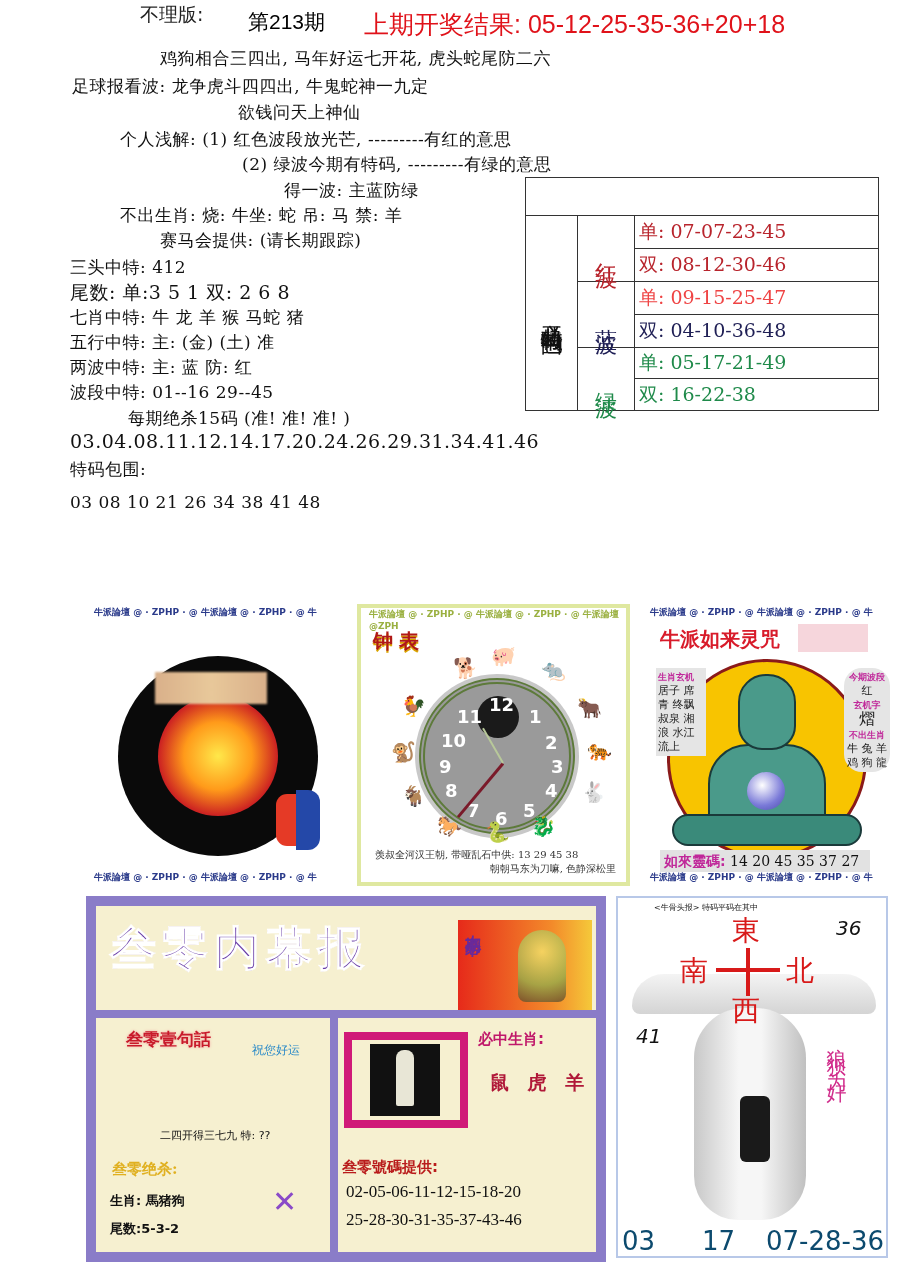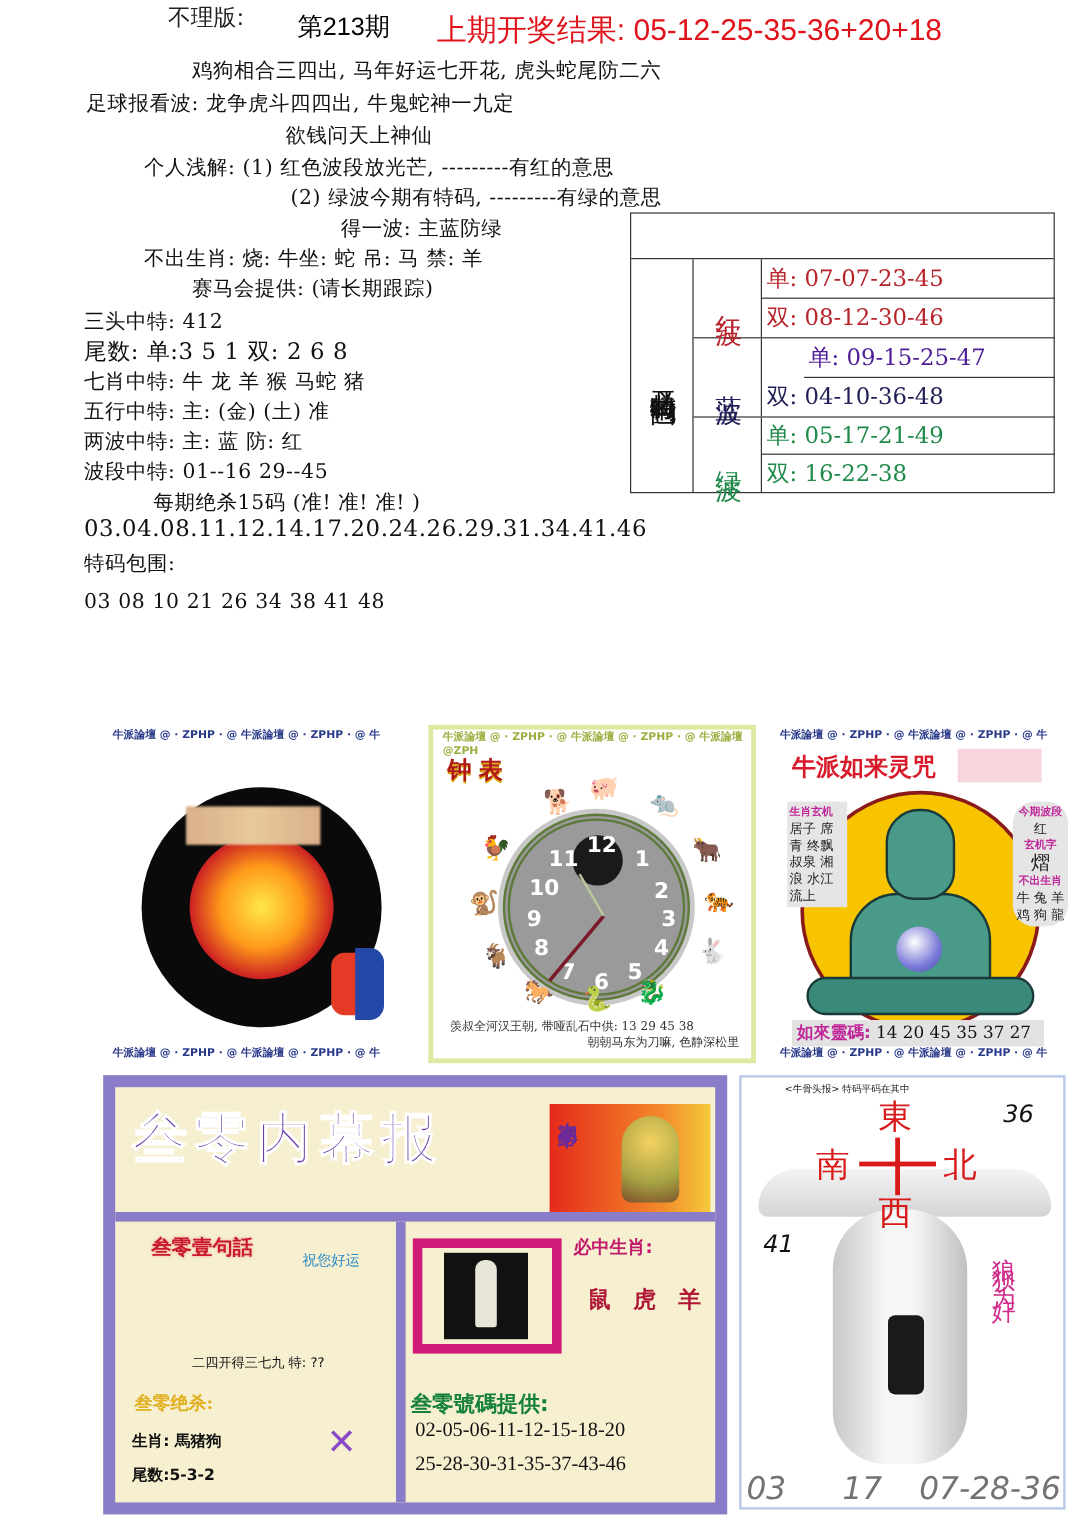--- a/index.html
+++ b/index.html
@@ -87,35 +87,35 @@
   #p4 .s1-riddle { position: absolute; left: 64px; top: 222px; font-size: 11px; color: #111; font-family: "DejaVu Sans", sans-serif; }
   #p4 .s1-kill { position: absolute; left: 16px; top: 254px; font-size: 15px; font-weight: bold; color: #e0b020; font-family: "DejaVu Serif", serif; }
   #p4 .s1-zod { position: absolute; left: 14px; top: 286px; font-size: 13px; font-weight: bold; color: #111; font-family: "DejaVu Sans", sans-serif; }
   #p4 .s1-tail { position: absolute; left: 14px; top: 314px; font-size: 13px; font-weight: bold; color: #111; font-family: "DejaVu Sans", sans-serif; }
   #p4 .cross { position: absolute; left: 176px; top: 278px; font-size: 30px; color: #8a4ac8; }
   #p4 .frame { position: absolute; left: 248px; top: 126px; width: 124px; height: 96px; border: 8px solid #d01a78; background: #f6f0d0; }
   #p4 .frame .inner { position: absolute; left: 18px; top: 4px; width: 70px; height: 72px; background: #111; }
   #p4 .frame .child { position: absolute; left: 26px; top: 6px; width: 18px; height: 56px; border-radius: 8px 8px 2px 2px; background: #e8e6d6; }
   #p4 .s2-title { position: absolute; left: 382px; top: 124px; font-size: 15px; font-weight: bold; color: #c0186a; font-family: "DejaVu Sans", sans-serif; }
   #p4 .s2-zod { position: absolute; left: 394px; top: 164px; font-size: 19px; font-weight: bold; color: #b01838; letter-spacing: 6px; font-family: "DejaVu Sans", sans-serif; }
-  #p4 .s2-num-title { position: absolute; left: 246px; top: 252px; font-size: 18px; font-weight: bold; color: #15803d; font-family: "DejaVu Sans", sans-serif; }
+  #p4 .s2-num-title { position: absolute; left: 246px; top: 252px; font-size: 15px; font-weight: bold; color: #b91c1c; font-family: "DejaVu Sans", sans-serif; }
   #p4 .s2-num { position: absolute; left: 250px; font-size: 17px; color: #111; font-family: "Liberation Serif", serif; }
 
   
   #p5 { left: 616px; top: 896px; width: 272px; height: 362px; background: #fff; border: 2px solid #b8c8e8; }
   #p5 .top-note { position: absolute; left: 36px; top: 4px; font-size: 8px; color: #222; }
   #p5 .dir { position: absolute; font-size: 28px; color: #d81a1a; font-family: "DejaVu Serif", serif; }
   #p5 .cross-v { position: absolute; left: 128px; top: 50px; width: 4px; height: 48px; background: #d81a1a; }
   #p5 .cross-h { position: absolute; left: 98px; top: 70px; width: 64px; height: 4px; background: #d81a1a; }
   #p5 .hnum { position: absolute; font-size: 20px; color: #111; font-family: "DejaVu Sans", sans-serif; font-style: italic; }
   #p5 .horns { position: absolute; left: 14px; top: 76px; width: 244px; height: 40px; border-radius: 40px 40px 10px 10px; background: linear-gradient(180deg,#f4f4f4,#d4d4d4); }
   #p5 .skull { position: absolute; left: 76px; top: 110px; width: 112px; height: 212px; border-radius: 50px 50px 44px 44px; background: linear-gradient(90deg,#c8c8c8,#f6f6f6 40%,#f6f6f6 60%,#c0c0c0); }
   #p5 .nose { position: absolute; left: 122px; top: 198px; width: 30px; height: 66px; background: #1a1a1a; border-radius: 6px; }
   #p5 .vword { position: absolute; left: 206px; top: 134px; writing-mode: vertical-rl; font-size: 20px; color: #d02a8a; letter-spacing: 12px; font-family: "DejaVu Serif", serif; }
-  #p5 .bottom { position: absolute; top: 328px; font-size: 26px; color: #737373; font-family: "DejaVu Sans", sans-serif; font-style: italic; }
+  #p5 .bottom { position: absolute; top: 328px; font-size: 26px; color: #0c4a6e; font-family: "DejaVu Sans", sans-serif; }
 </style>
 </head>
 <body>
 
 <div class="abs hdr-version">不理版:</div>
 <div class="abs hdr-issue">第213期</div>
 <div class="abs hdr-result">上期开奖结果: 05-12-25-35-36+20+18</div>
 
 <div class="abs txt" style="left:160px; top:47px;">鸡狗相合三四出, 马年好运七开花, 虎头蛇尾防二六</div>
 <div class="abs txt" style="left:72px; top:75px;">足球报看波: 龙争虎斗四四出, 牛鬼蛇神一九定</div>
@@ -148,21 +148,21 @@
       <span style="color:#b8242c;">红波</span>
     </div>
     <div class="line l1" style="color:#b8242c;">单: 07-07-23-45</div>
     <div class="line l2" style="color:#b8242c;">双: 08-12-30-46</div>
   </div>
 
   <div class="wave-group" style="top:104px; height:66px;">
     <div class="glabel">
       <span style="color:#1f1f55;">蓝波</span>
     </div>
-    <div class="line l1" style="color:#4c1d95;margin-left:35px;">单: 09-15-25-47</div>
+    <div class="line l1" style="color:#ef4444;">单: 09-15-25-47</div>
     <div class="line l2" style="color:#1f1f55;">双: 04-10-36-48</div>
   </div>
 
   <div class="wave-group" style="top:170px; height:62px;">
     <div class="glabel">
       <span style="color:#1f8a4a;">绿波</span>
     </div>
     <div class="line l1" style="color:#1f8a4a;">单: 05-17-21-49</div>
     <div class="line l2" style="color:#1f8a4a;">双: 16-22-38</div>
   </div>

